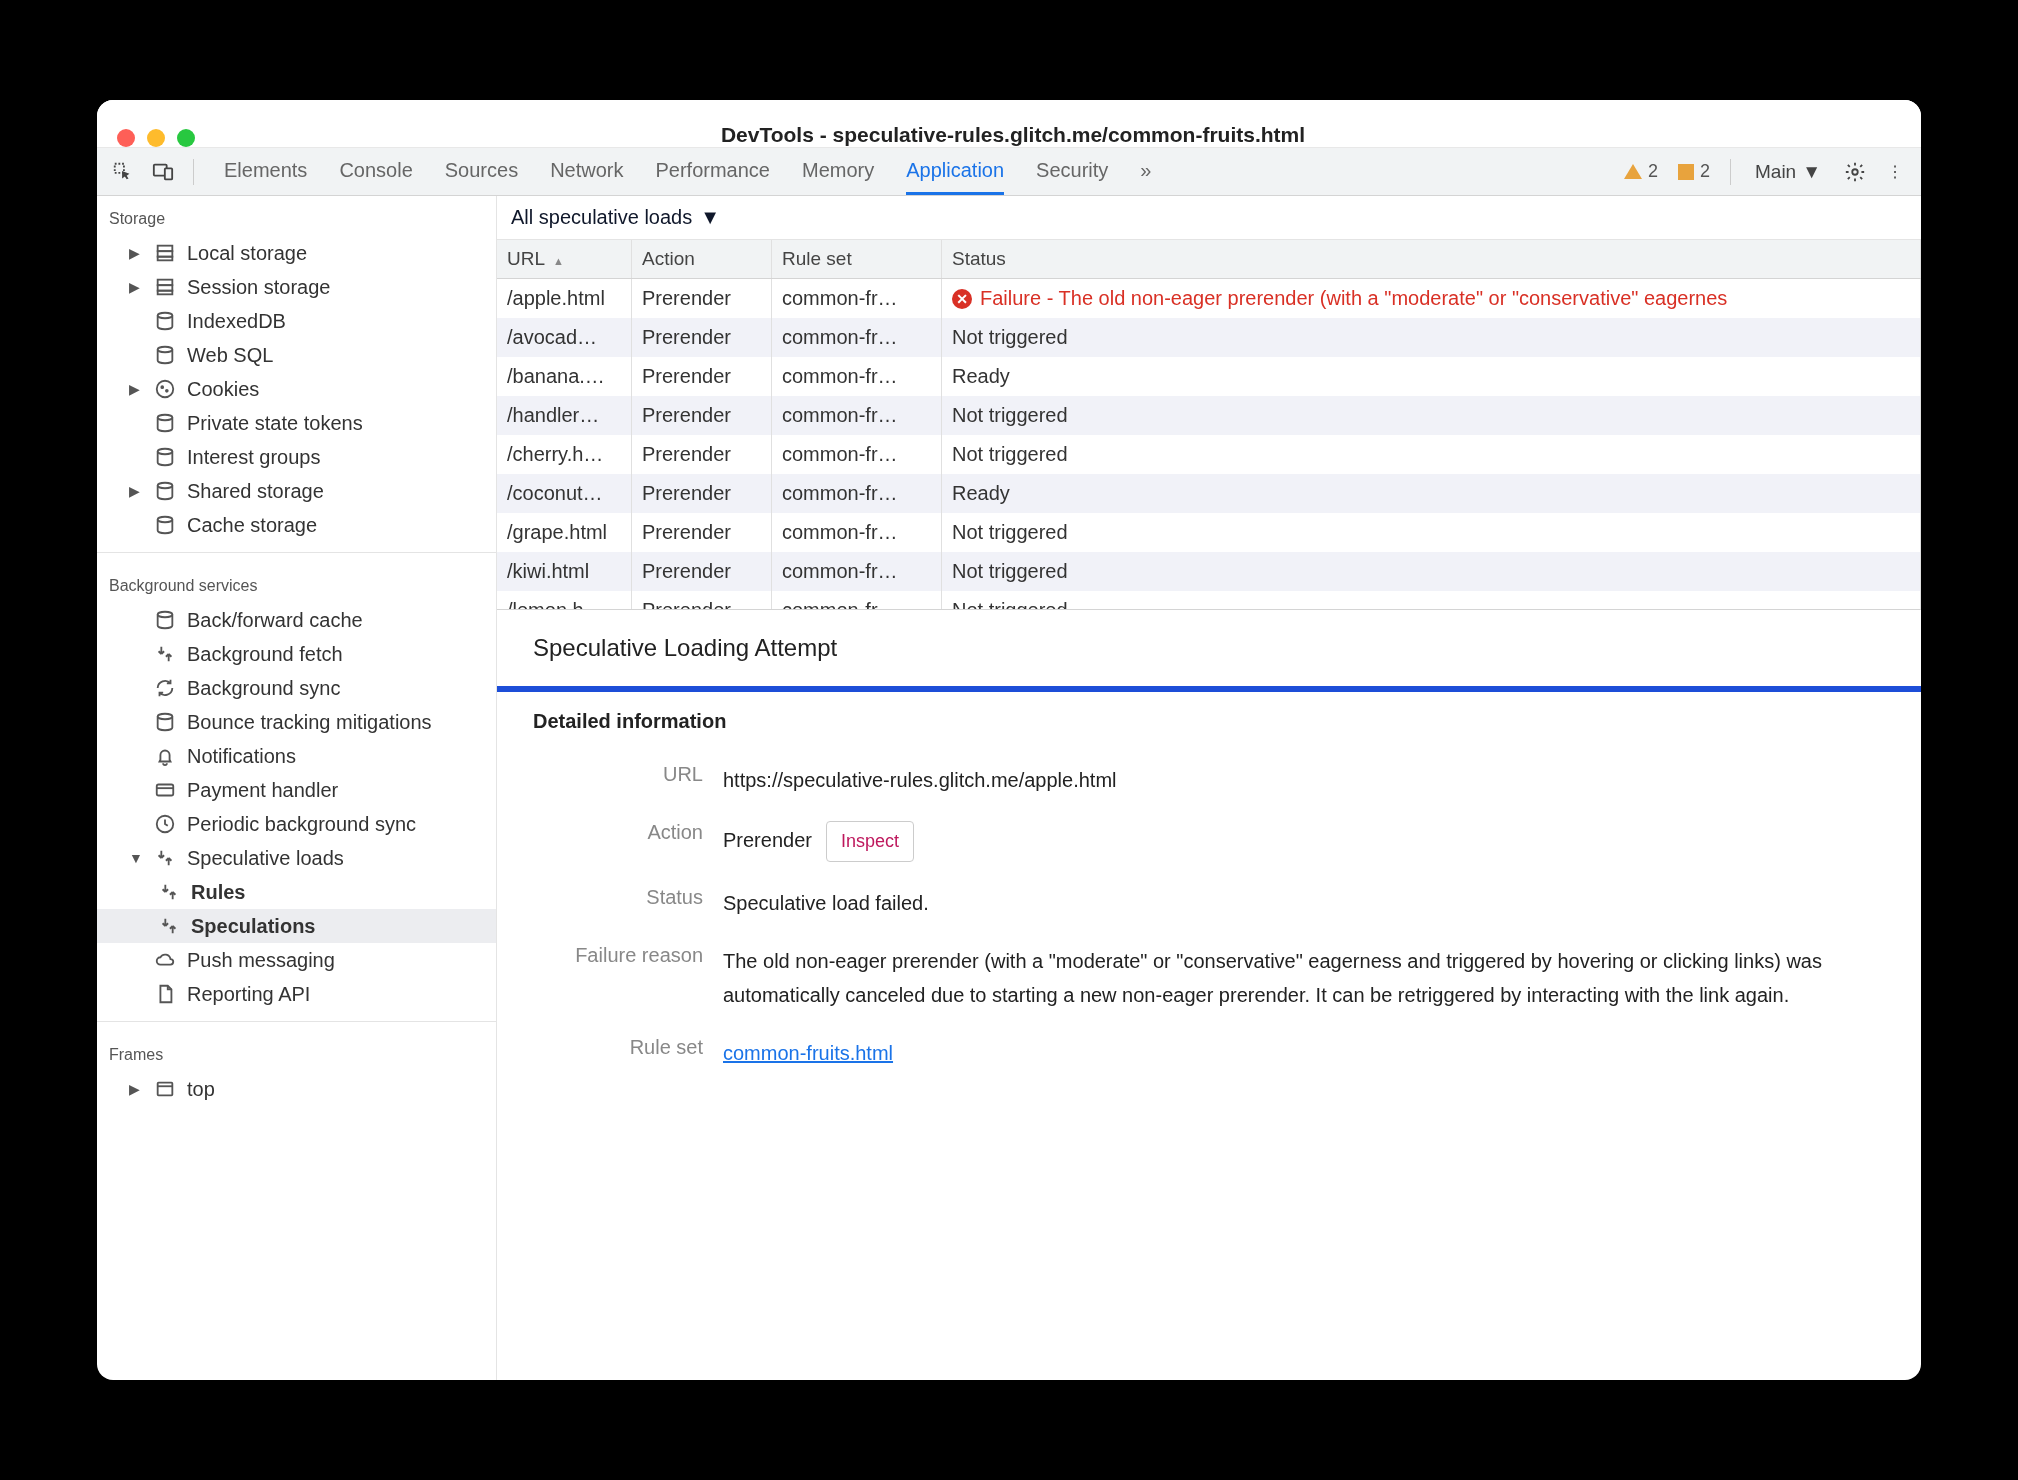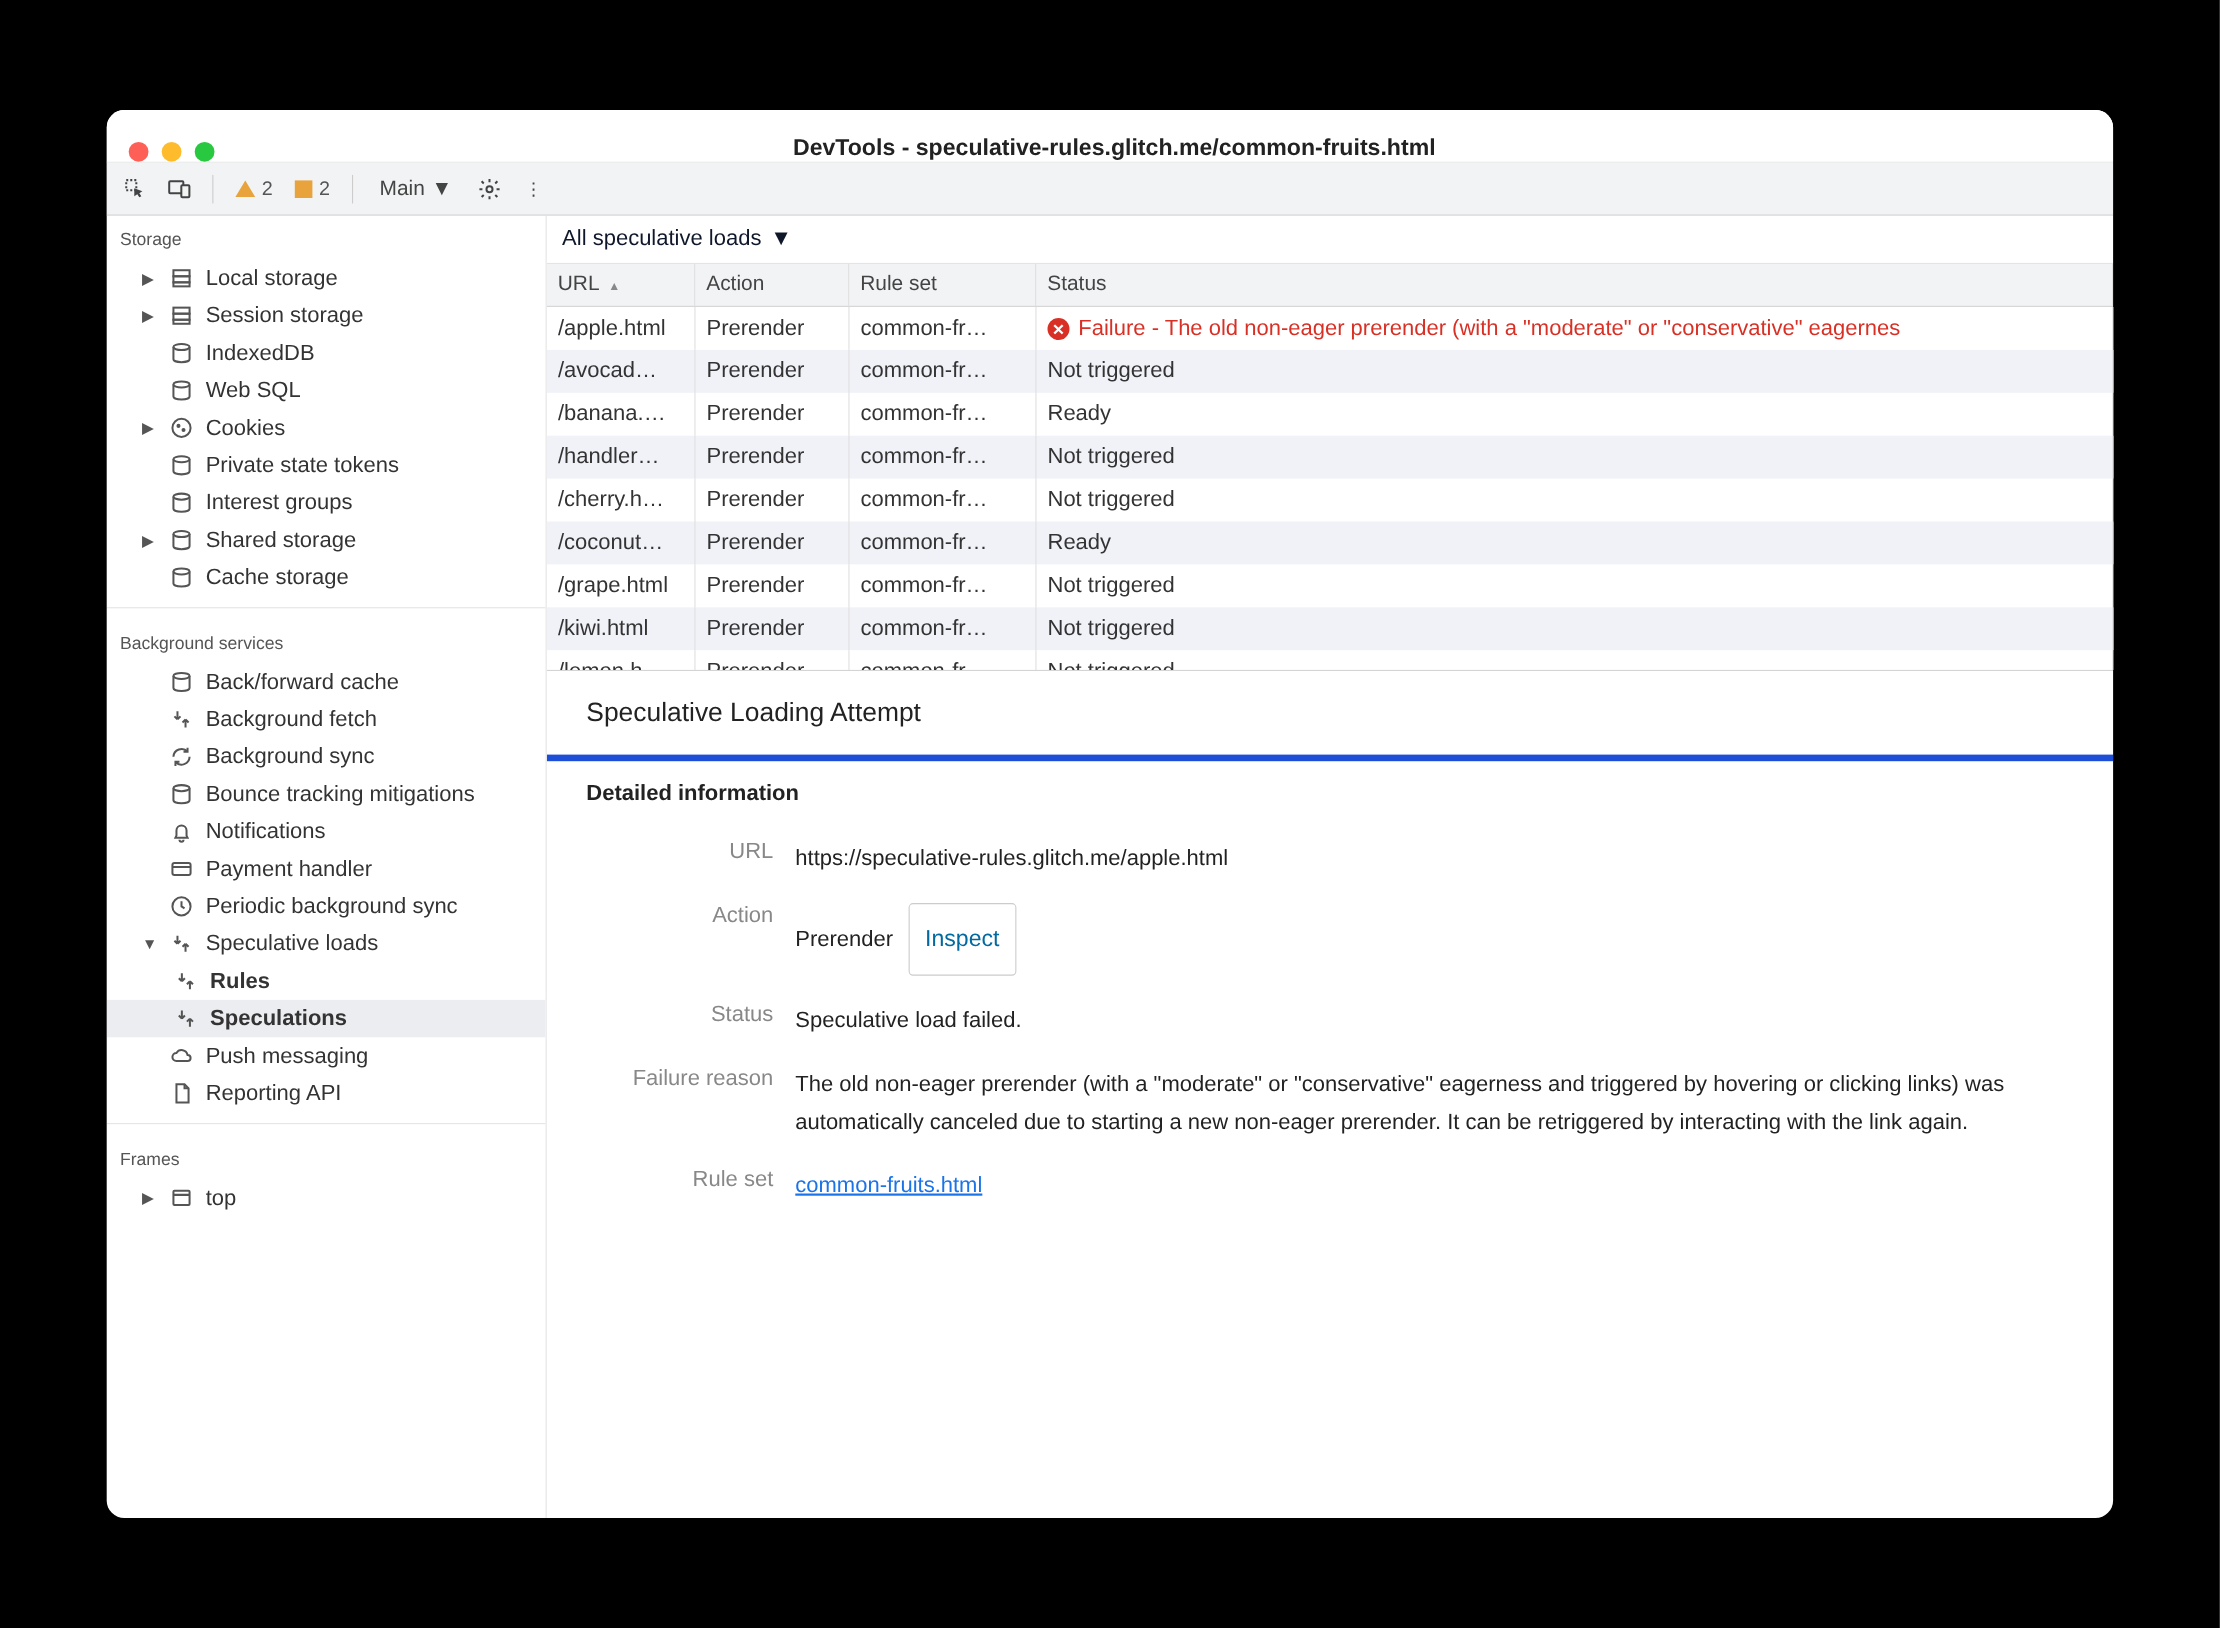--- a/index.html
+++ b/index.html
@@ -40,21 +40,21 @@
 .status-fail{color:#d93025;display:flex;align-items:center;gap:8px;}
 .fail-icon{width:20px;height:20px;border-radius:50%;background:#d93025;color:#fff;display:flex;align-items:center;justify-content:center;font-size:14px;font-weight:bold;flex-shrink:0;}
 .detail { flex:1; overflow-y:auto; border-top:1px solid #d4d4d4;}
 .det-title{font-size:24px;color:#222;padding:24px 36px;}
 .det-sec{border-top:6px solid #1d4ed8;padding:18px 36px;}
 .det-h{font-size:20px;font-weight:600;margin-bottom:18px;color:#222;}
 .det-row{display:flex;gap:20px;padding:12px 0;font-size:20px;}
 .det-lbl{width:170px;text-align:right;color:#888;}
 .det-val{flex:1;color:#222;line-height:1.7;}
 .link{color:#1a73e8;text-decoration:underline;cursor:pointer;}
-.insp{display:inline-block;margin-left:14px;padding:14px 14px;border:1px solid #ccc;border-radius:4px;color:#0369a1;font-size:21px;}
+.insp{display:inline-block;margin-left:14px;padding:4px 14px;border:1px solid #ccc;border-radius:4px;color:#be185d;font-size:18px;}
 svg{width:22px;height:22px;fill:none;stroke:currentColor;stroke-width:2;}
 </style>
 </head>
 <body>
 
 <div class="window">
  <div class="titlebar">
    <div class="traffic">
      <div class="dot red"></div>
      <div class="dot yellow"></div>
@@ -71,20 +71,31 @@
           <path d="M11 11l8 3-3 2 2 3-2 1-2-3-3 2z" fill="currentColor" stroke="none"></path>
         </svg>
       </div>
    <div class="tb-btn">
         <svg viewBox="0 0 24 24">
           <rect x="2" y="4" width="14" height="12" rx="1"></rect>
           <rect x="14" y="8" width="8" height="12" rx="1" fill="#f1f3f4"></rect>
         </svg>
       </div>
    <div style="width:1px;height:26px;background:#ccc;margin:0 6px"></div>
+   <div class="tabs">
+     <div class="tab">Elements</div>
+     <div class="tab">Console</div>
+     <div class="tab">Sources</div>
+     <div class="tab">Network</div>
+     <div class="tab">Performance</div>
+     <div class="tab">Memory</div>
+     <div class="tab active">Application</div>
+     <div class="tab">Security</div>
+     <div class="tab">»</div>
+   </div>
    <div class="warn">
         <div class="tri"></div>
         <span>2</span>
       </div>
    <div class="warn">
         <div class="sq"></div>
         <span>2</span>
       </div>
    <div style="width:1px;height:26px;background:#ccc;margin:0 6px"></div>
    <div class="main-sel"><span>Main</span>▼</div>

